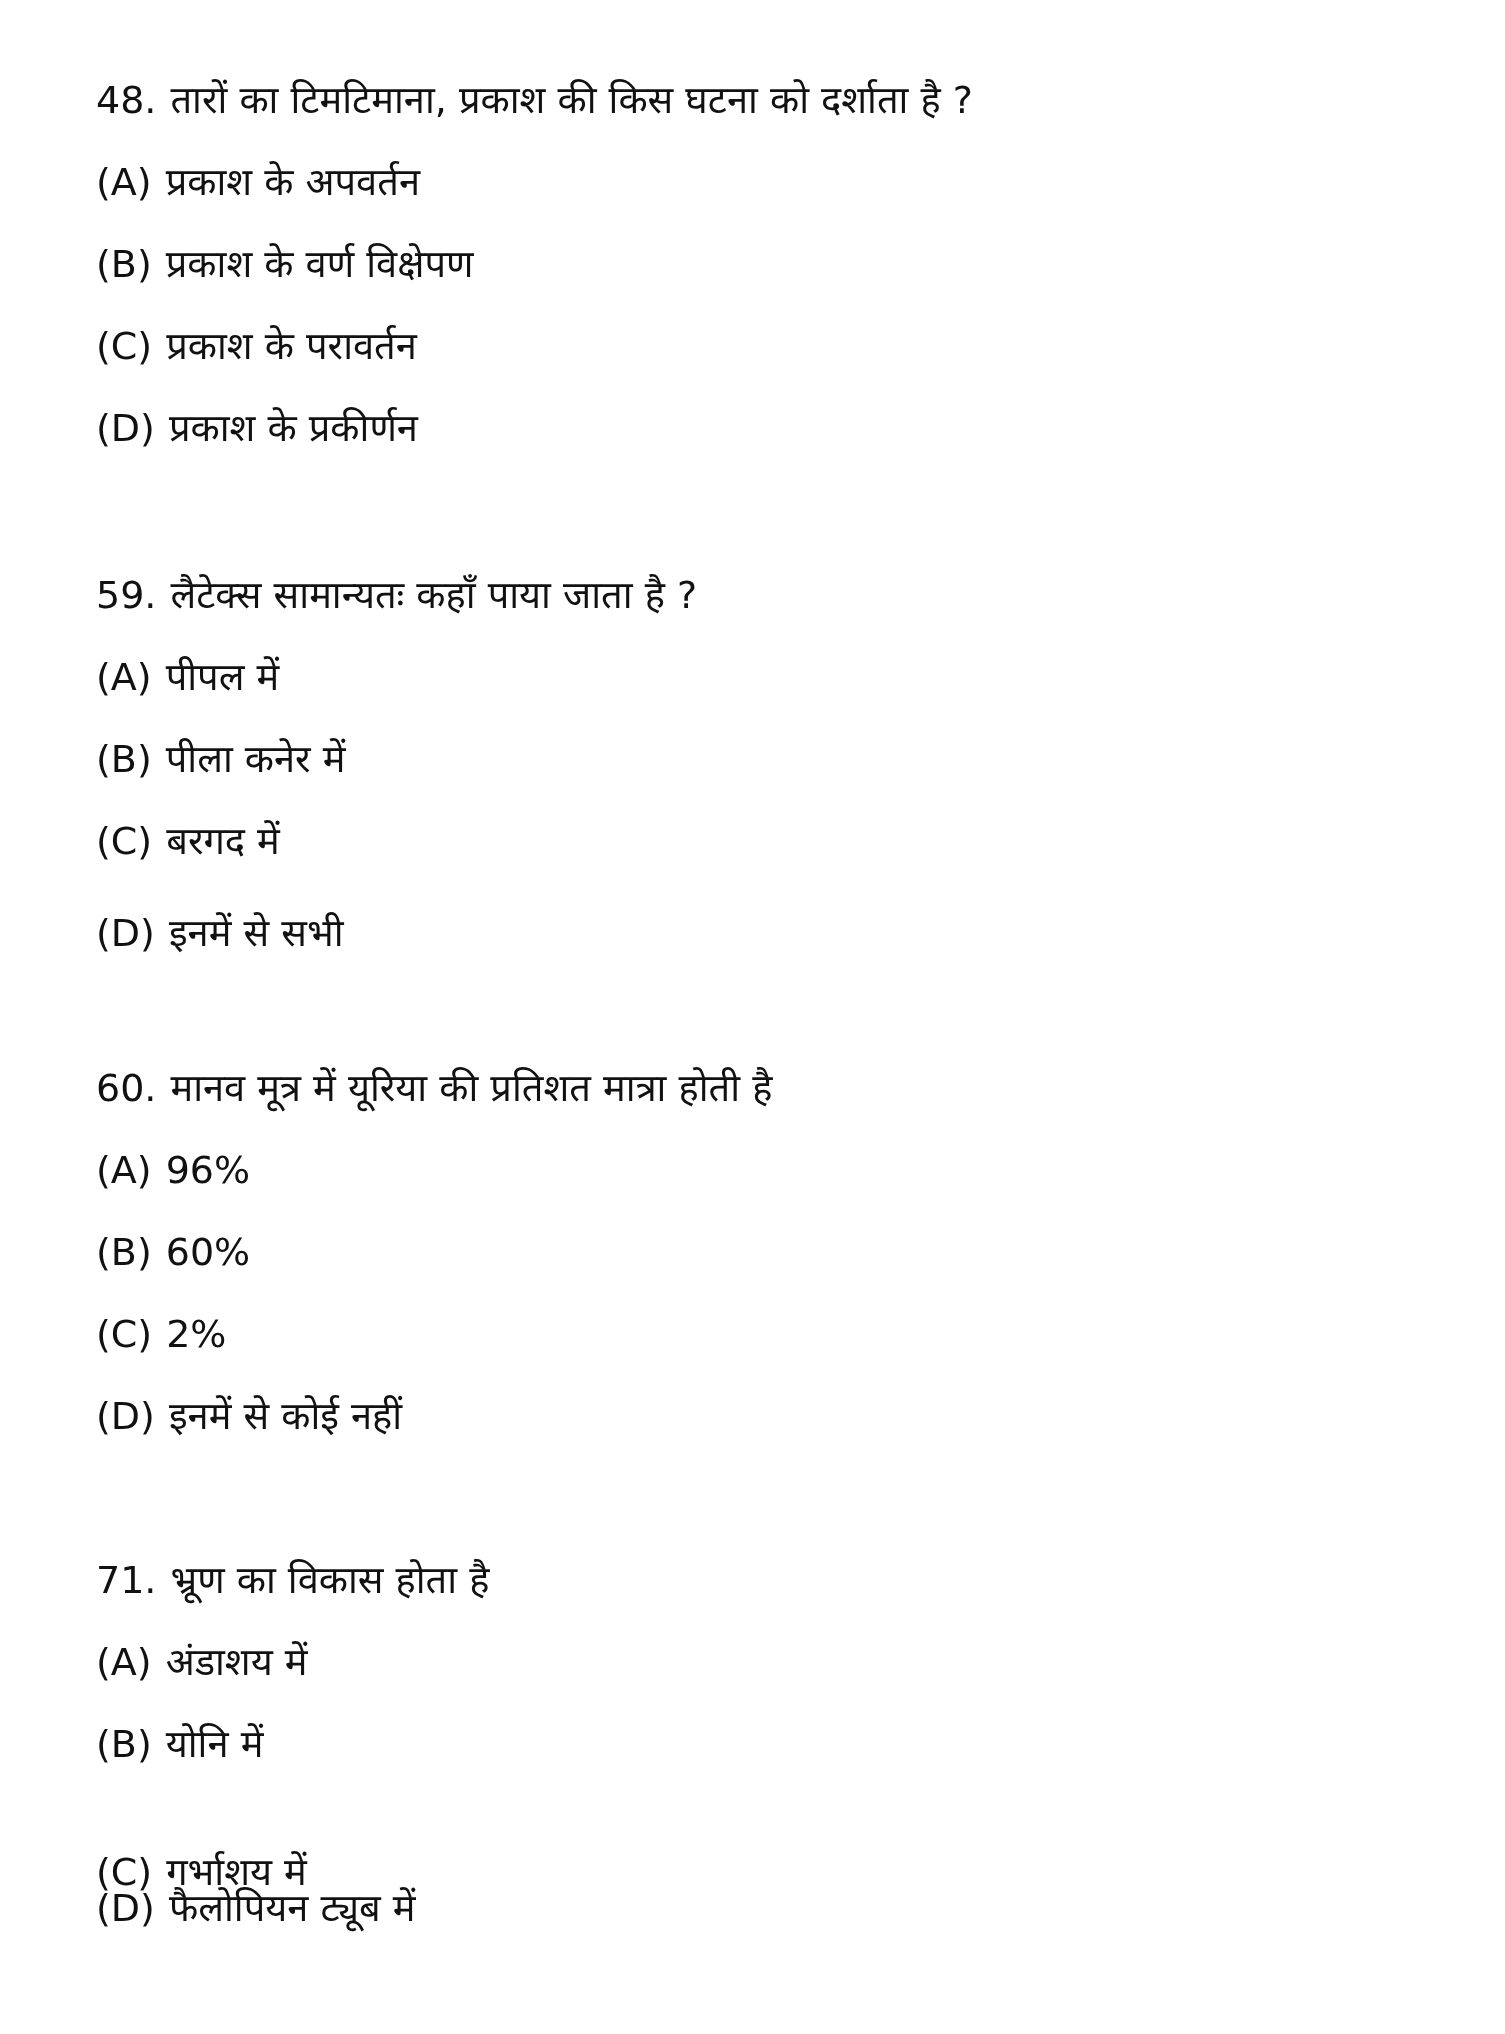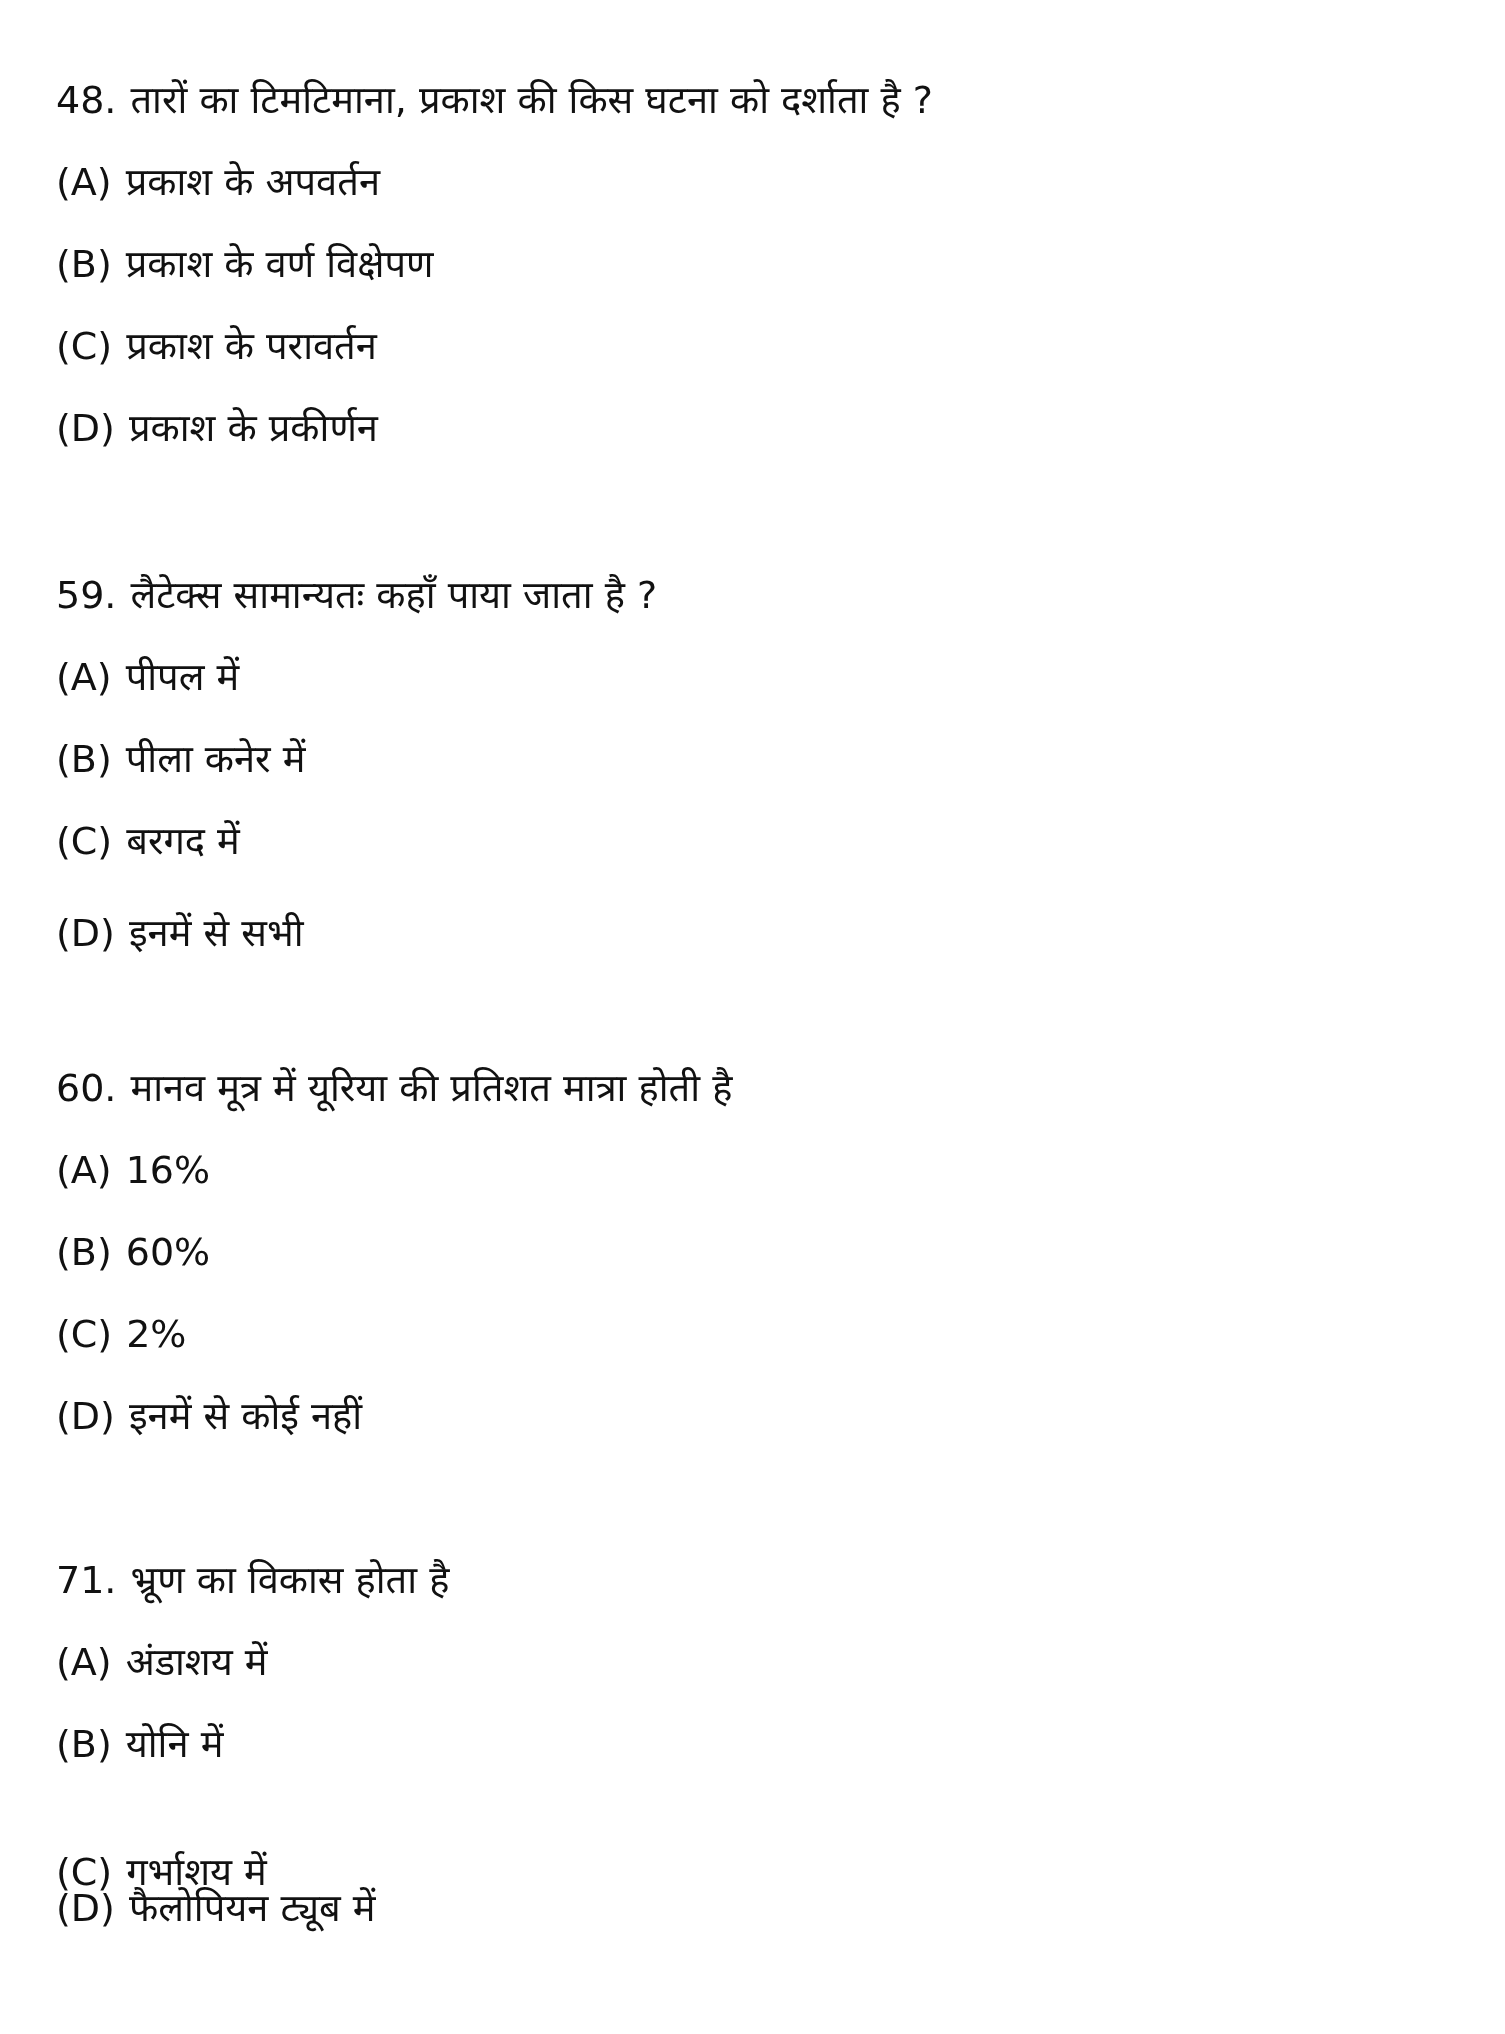--- a/index.html
+++ b/index.html
@@ -1,19 +1,19 @@
 <!DOCTYPE html>
 <html><head>
 <meta charset="utf-8">
 <style>
   html, body { margin:0; padding:0; background:#ffffff; }
   body { width:1505px; height:2034px; position:relative; overflow:hidden;
          font-family:"DejaVu Sans", "Liberation Sans", sans-serif; color:#111111; }
   .line { position:absolute; left:56px; font-size:38px; line-height:48px; height:48px; white-space:nowrap; transform:translateY(-24px); }
-  .line .lbl { margin-right:14px; }
+  .line .lbl { margin-right:14px;margin-left:40px; }
 </style>
 </head>
 <body>
 
 <div class="line" style="top:100px">
   <span class="lbl">48.</span><span>तारों का टिमटिमाना, प्रकाश की किस घटना को दर्शाता है ?</span>
 </div>
 <div class="line" style="top:182px"><span class="lbl">(A)</span><span>प्रकाश के अपवर्तन</span></div>
 <div class="line" style="top:264px"><span class="lbl">(B)</span><span>प्रकाश के वर्ण विक्षेपण</span></div>
 <div class="line" style="top:346px"><span class="lbl">(C)</span><span>प्रकाश के परावर्तन</span></div>
@@ -23,21 +23,21 @@
   <span class="lbl">59.</span><span>लैटेक्स सामान्यतः कहाँ पाया जाता है ?</span>
 </div>
 <div class="line" style="top:677px"><span class="lbl">(A)</span><span>पीपल में</span></div>
 <div class="line" style="top:759px"><span class="lbl">(B)</span><span>पीला कनेर में</span></div>
 <div class="line" style="top:841px"><span class="lbl">(C)</span><span>बरगद में</span></div>
 <div class="line" style="top:933px"><span class="lbl">(D)</span><span>इनमें से सभी</span></div>
 
 <div class="line" style="top:1088px">
   <span class="lbl">60.</span><span>मानव मूत्र में यूरिया की प्रतिशत मात्रा होती है</span>
 </div>
-<div class="line" style="top:1170px"><span class="lbl">(A)</span><span>16%</span></div>
+<div class="line" style="top:1170px"><span class="lbl">(A)</span><span>96%</span></div>
 <div class="line" style="top:1252px"><span class="lbl">(B)</span><span>60%</span></div>
 <div class="line" style="top:1334px"><span class="lbl">(C)</span><span>2%</span></div>
 <div class="line" style="top:1416px"><span class="lbl">(D)</span><span>इनमें से कोई नहीं</span></div>
 
 <div class="line" style="top:1580px">
   <span class="lbl">71.</span><span>भ्रूण का विकास होता है</span>
 </div>
 <div class="line" style="top:1662px"><span class="lbl">(A)</span><span>अंडाशय में</span></div>
 <div class="line" style="top:1744px"><span class="lbl">(B)</span><span>योनि में</span></div>
 <div class="line" style="top:1872px"><span class="lbl">(C)</span><span>गर्भाशय में</span></div>

